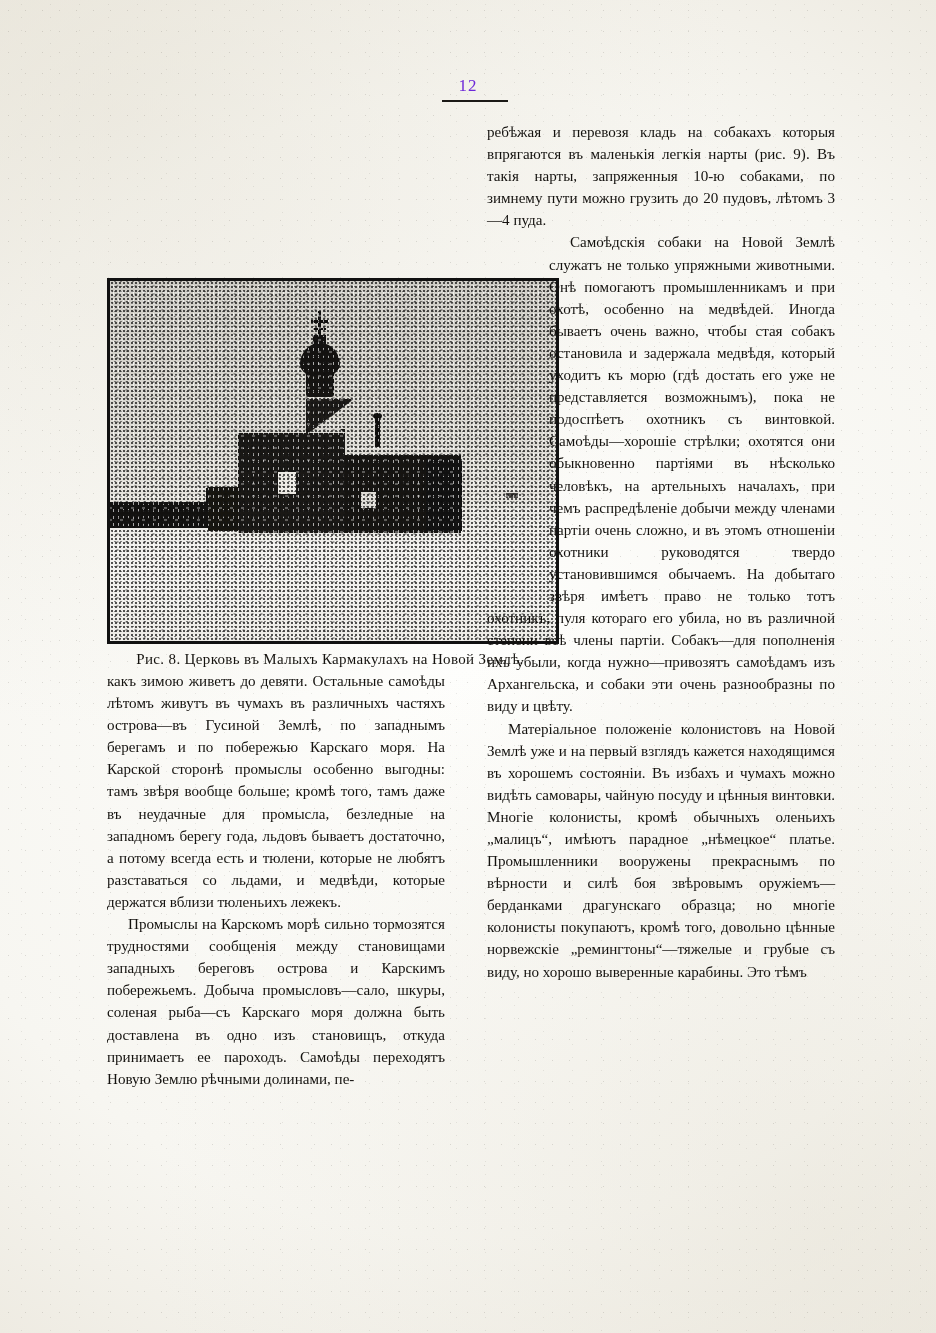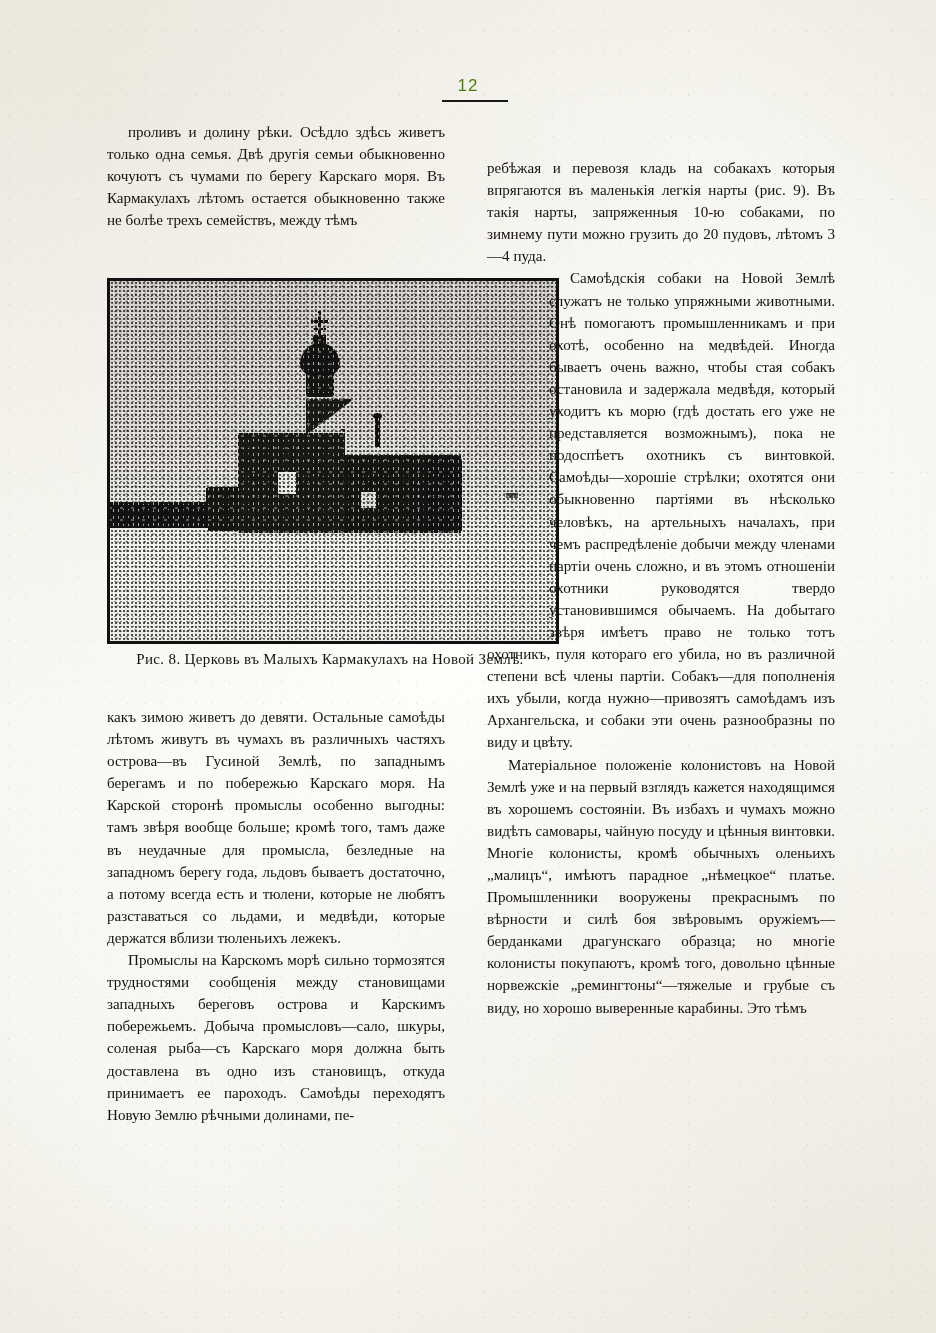--- a/index.html
+++ b/index.html
@@ -29,22 +29,22 @@
   }
   .page{position:absolute;inset:0;}
 
   
   .folio{
     position:absolute;left:0;right:0;top:76px;
     text-align:center;
   }
   .folio-num{
     display:inline-block;
-    font-size:17px;letter-spacing:1px;color:#4d7c0f;
-    font-family:Liberation Sans, sans-serif;
+    font-size:17px;letter-spacing:1px;color:#6d28d9;
+    font-family:Liberation Serif, serif;
     filter:blur(.18px);
   }
   .folio-rule{
     position:absolute;left:442px;top:100px;width:66px;height:2px;
     background:#1b1916;filter:blur(.25px);
   }
 
   
   .col{
     position:absolute;
@@ -52,21 +52,21 @@
     line-height:22.1px;
     color:#14120f;
     text-align:justify;
     text-justify:inter-word;
     -webkit-hyphens:none;hyphens:none;
     filter:blur(.13px);
   }
   .col-left{left:107px;top:121px;width:338px;}
   .col-right{left:487px;top:121px;width:348px;}
   .col p{margin:0;text-indent:21px;}
-  .col p.noindent{text-indent:0;margin-top:36px;}
+  .col p.noindent{text-indent:0;}
 
   
   .wrap-spacer{
     float:left;width:62px;height:372px;
     shape-outside:inset(0);
     margin:0;padding:0;
   }
 
   
   .figure{
@@ -215,23 +215,20 @@
 <div class="page">
 
   <div class="paper"></div>
   <div class="speckle"></div>
 
   <div class="folio">
     <span class="folio-num">12</span>
   </div>
   <div class="folio-rule"></div>
 
-  <div class="col col-left">
-    <p>проливъ и долину рѣки. Осѣдло здѣсь живетъ только одна семья. Двѣ другія семьи обыкновенно кочуютъ съ чумами по берегу Карскаго моря. Въ Кармакулахъ лѣтомъ остается обыкновенно также не болѣе трехъ семействъ, между тѣмъ</p>
-  </div>
 
   <div class="figure">
     <div class="photo">
       <div class="sky"></div>
       <div class="snowfield"></div>
       <div class="horizon"></div>
       <div class="horizon2"></div>
 
       <div class="roof-porch"></div>
       <div class="porch"></div>

